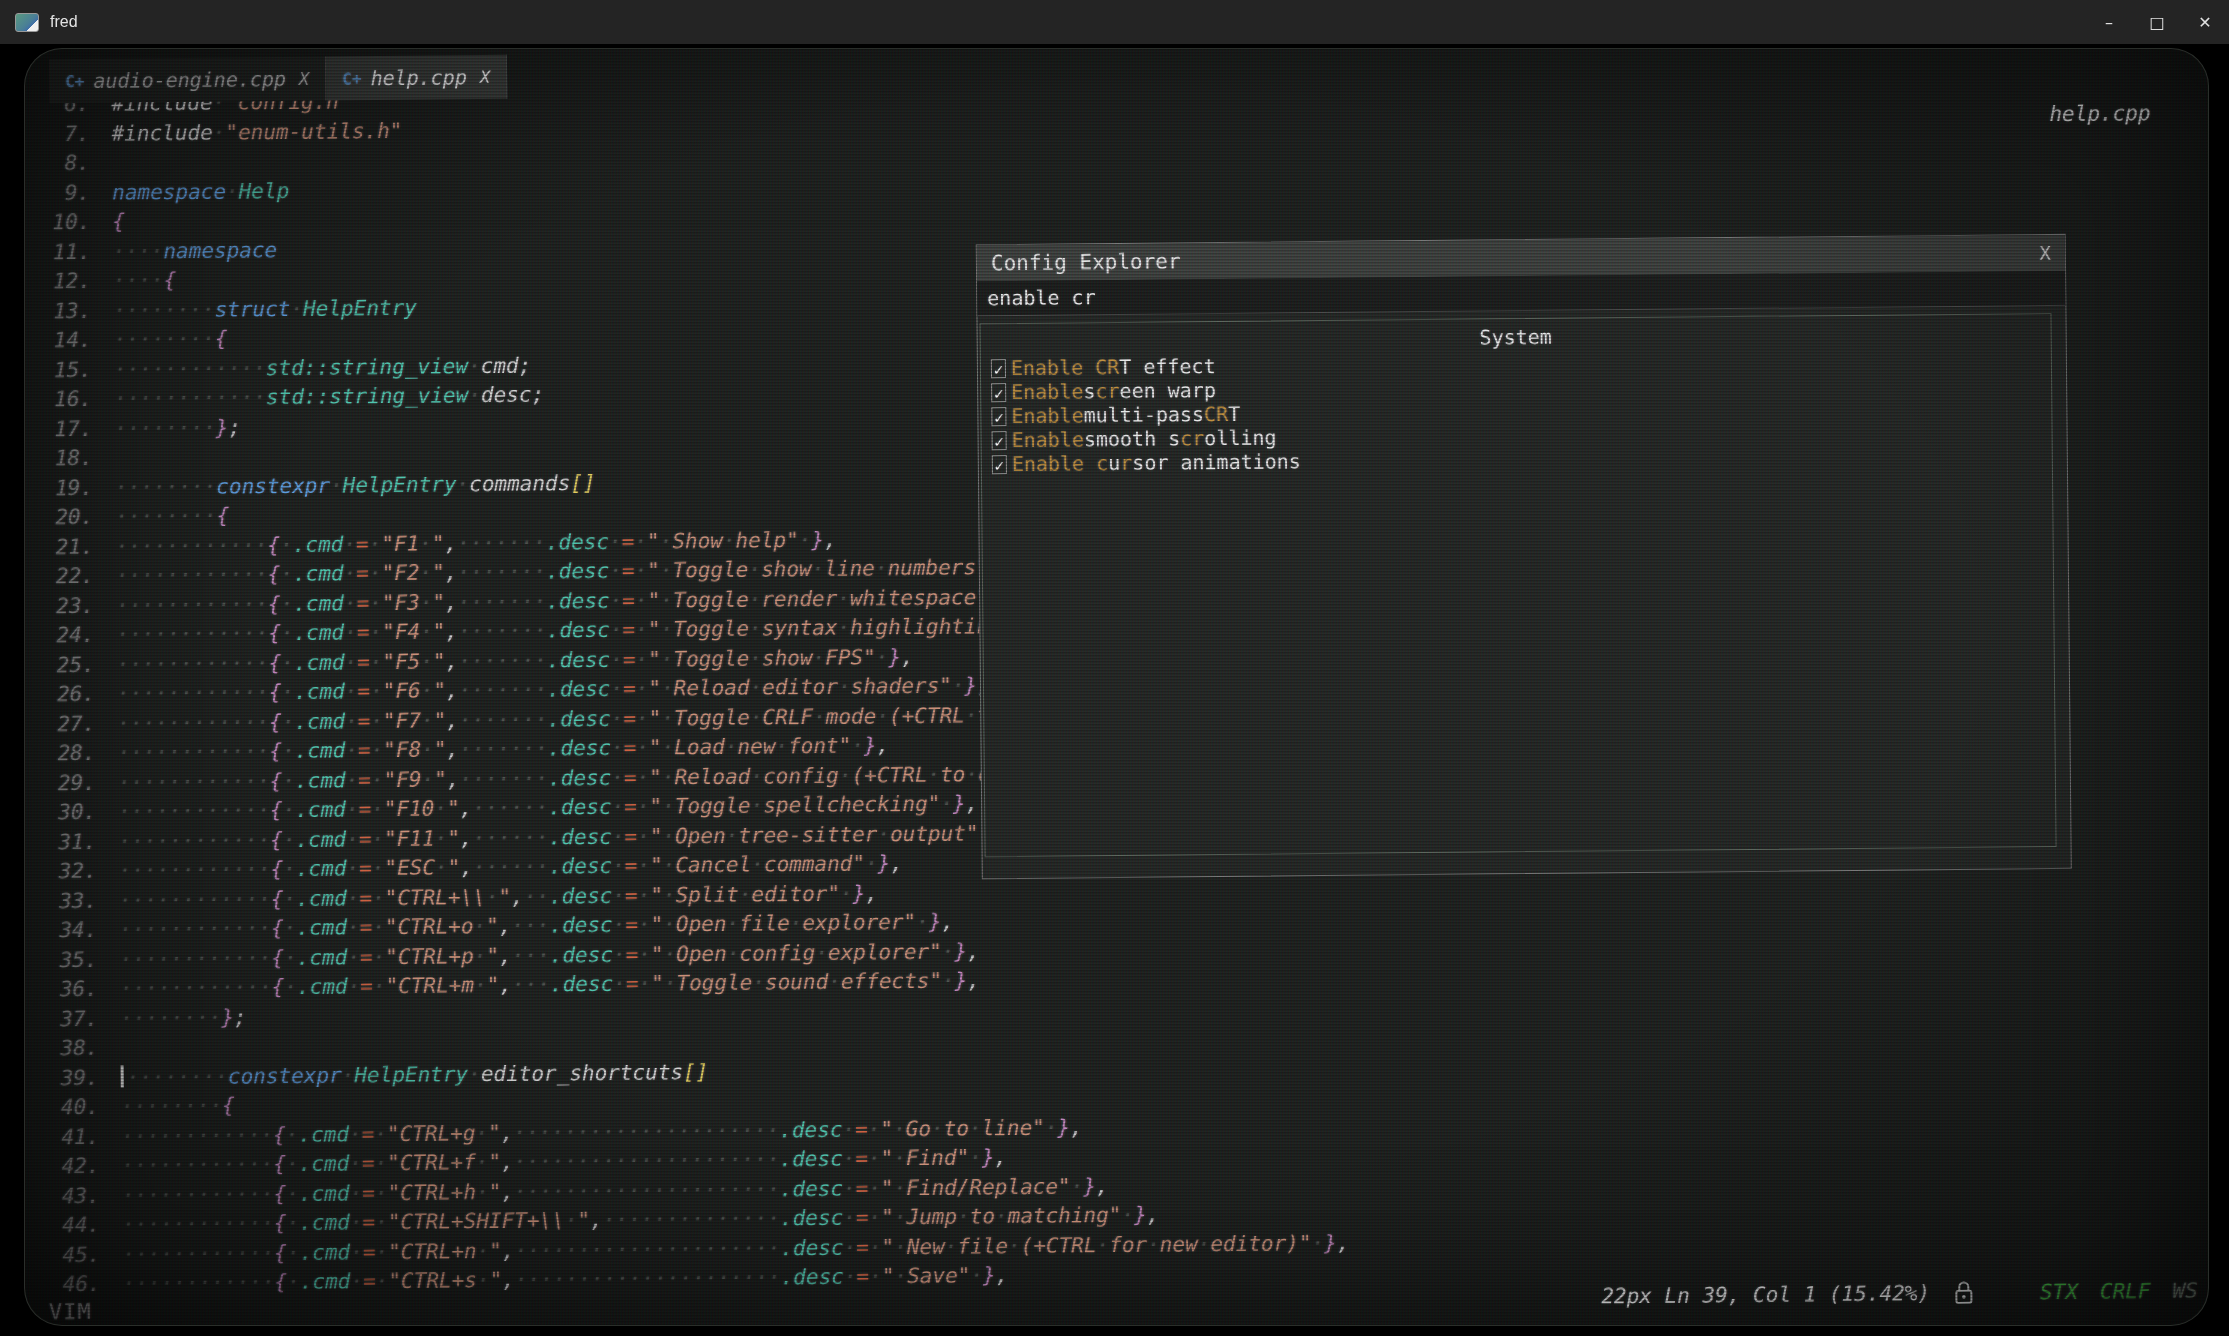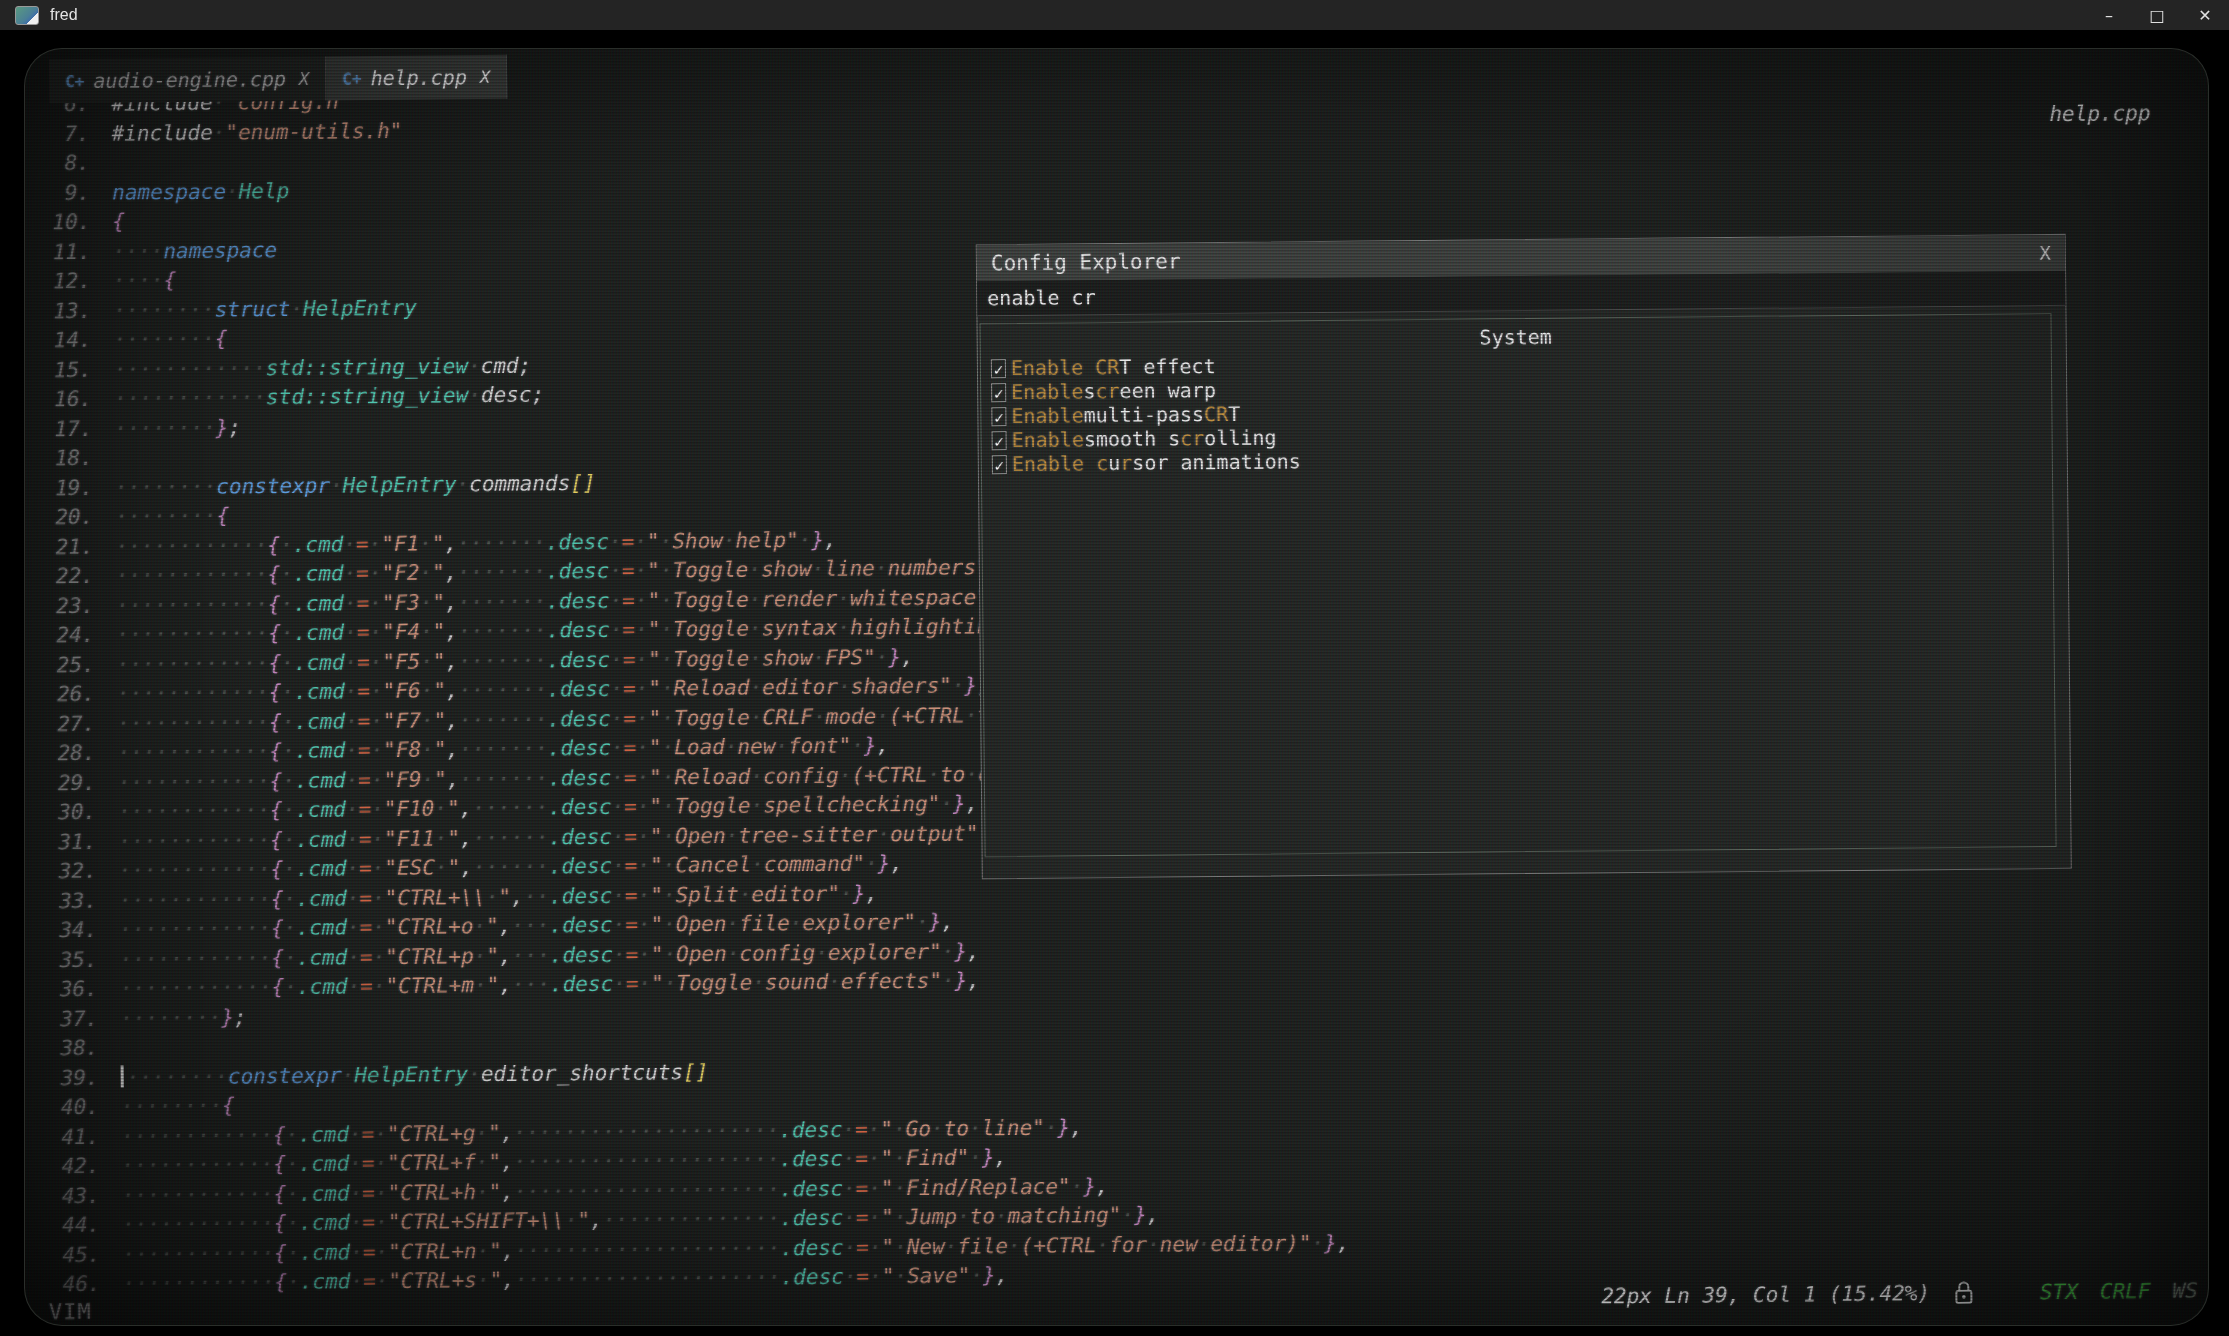--- a/index.html
+++ b/index.html
@@ -1,20 +1,20 @@
 <!DOCTYPE html>
 <html><head>
 <meta charset="utf-8">
 <style>
   html,body{margin:0;padding:0;background:#000;}
   body{width:2229px;height:1336px;overflow:hidden;position:relative;
        font-family:"DejaVu Sans Mono", monospace;}
 
   
-  .titlebar{position:absolute;top:0;left:0;right:0;height:30px;background:#242424;
+  .titlebar{position:absolute;top:0;left:0;right:0;height:44px;background:#242424;
             display:flex;align-items:center;font-family:"Liberation Sans", sans-serif;z-index:50;}
   .app-icon{width:24px;height:19px;margin:0 11px 0 15px;border-radius:3px;display:inline-block;
             background:linear-gradient(135deg,#5a9a80 0%,#4a7f96 55%,#3f6fa8 70%,#f0f0f0 71%);
             border:1px solid #9a9a9a;box-sizing:border-box;}
   .app-title{color:#e4e4e4;font-size:16px;}
   .win-controls{margin-left:auto;display:flex;height:100%;}
   .win-btn{width:48px;height:100%;display:flex;align-items:center;justify-content:center;
            color:#e0e0e0;font-size:16px;font-family:"DejaVu Sans", sans-serif;}
 
   

